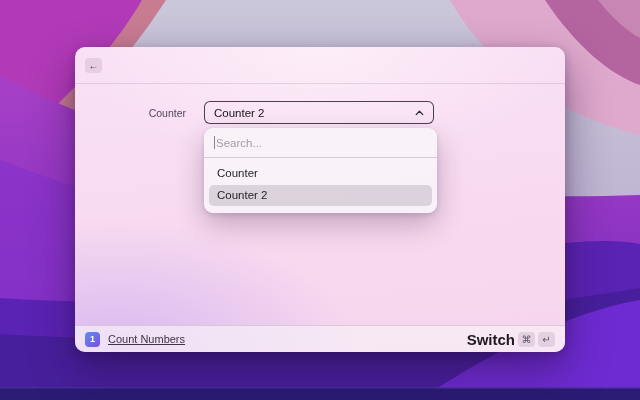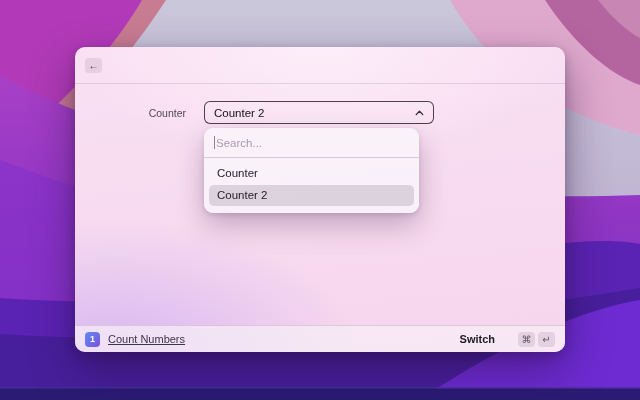--- a/index.html
+++ b/index.html
@@ -23,42 +23,42 @@
     line-height:15px;text-align:center;padding:0;cursor:pointer;font-family:inherit;}
 
   .form-row{position:absolute;left:0;top:54px;width:100%;display:flex;align-items:center;}
   .field-label{width:111px;text-align:right;margin-right:18px;font-size:10.5px;color:#51475a;}
   .select{width:210px;height:21px;border:1.5px solid rgba(42,37,48,0.85);border-radius:6px;
     background:rgba(255,255,255,0.07);display:flex;align-items:center;
     justify-content:space-between;padding:0 9px;cursor:pointer;}
   .select-value{font-size:11.5px;font-weight:500;color:#16121a;}
   .chev{flex:0 0 auto;}
 
-  .dropdown{position:absolute;left:129px;top:81px;width:215px;border-radius:9px;
+  .dropdown{position:absolute;left:129px;top:81px;width:233px;border-radius:9px;
     background:rgba(249,242,249,0.95);
     box-shadow:0 2px 5px rgba(60,25,70,0.14),0 12px 28px rgba(60,25,70,0.28);}
   .search{height:29px;display:flex;align-items:center;padding:0 10px;cursor:text;}
   .caret{width:1px;height:13px;background:#8a8090;margin-right:1px;}
   .ph{font-size:11.5px;color:#a79cab;}
   .dd-divider{height:1px;background:rgba(130,105,130,0.28);}
   .dd-list{padding:5px 5px 6px 5px;}
   .dd-item{height:21px;line-height:21px;padding:0 8px;border-radius:5px;font-size:11.5px;
     color:#221d26;margin-bottom:1px;cursor:pointer;}
   .dd-item.selected{background:var(--selection-bg,rgba(120,100,125,0.22));}
 
   .footer{position:absolute;left:0;right:0;bottom:0;height:27px;
     background:rgba(247,238,247,0.72);border-top:1px solid rgba(142,112,142,0.25);
     border-radius:0 0 10px 10px;display:flex;align-items:center;
     justify-content:space-between;padding:0 10px;box-sizing:border-box;}
   .f-left,.f-right{display:flex;align-items:center;}
   .app-icon{width:15px;height:15px;border-radius:4px;color:#fff;font-size:9px;font-weight:700;
     display:flex;align-items:center;justify-content:center;
     background:linear-gradient(135deg,var(--accent-icon-start,#5f8df2),var(--accent-icon-end,#7b4fe0));}
   .cmd-name{font-size:11px;color:#3e3644;margin-left:8px;text-decoration:underline;}
-  .action{font-size:11px;font-weight:700;color:#1e1a21;margin-right:20px;cursor:pointer;}
+  .action{font-size:15px;font-weight:700;color:#1e1a21;margin-right:0;cursor:pointer;}
   .key{width:17px;height:15px;border-radius:4px;background:rgba(150,120,150,0.20);
     color:#5f5564;font-size:10px;display:inline-flex;align-items:center;
     justify-content:center;margin-left:3px;}
 </style>
 </head>
 <body>
 
 <div class="desktop">
   <svg viewBox="0 0 640 400" preserveAspectRatio="none">
     <defs>

